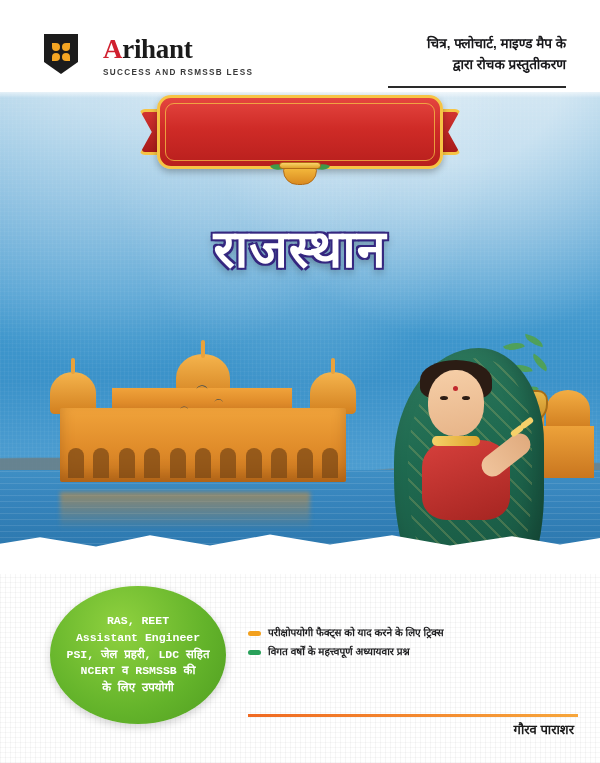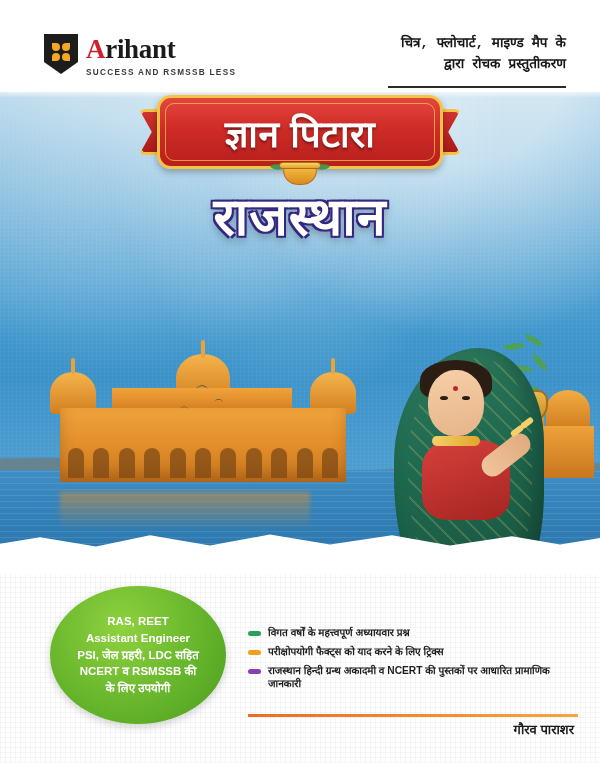--- a/index.html
+++ b/index.html
@@ -43,21 +43,21 @@
     position:absolute; left:0; top:0; width:600px; height:92px;
     background:#ffffff;
   }
   .header-band::after{
     content:""; position:absolute; left:0; bottom:-6px; width:100%; height:10px;
     background:linear-gradient(180deg,rgba(255,255,255,1),rgba(255,255,255,0));
   }
 
   
   .logo-wrap{
-    position:absolute; left:44px; top:34px; display:flex; align-items:flex-start; gap:8px;
+    position:absolute; left:44px; top:34px; display:flex; align-items:flex-start; gap:25px;
   }
   .logo-mark{
     width:34px; height:40px; position:relative;
     background:#1c1c1c;
     clip-path: polygon(0 0, 100% 0, 100% 70%, 50% 100%, 0 70%);
   }
   .logo-mark .petals{
     position:absolute; left:50%; top:44%; transform:translate(-50%,-50%);
     width:22px; height:22px;
   }
@@ -75,21 +75,21 @@
     font-family:"Liberation Serif", serif;
   }
   .brand-name .a-red{ color:#d0202f; }
   .brand-tag{
     margin-top:5px; font-size:8.2px; color:#3a3a3a; letter-spacing:1.3px; font-weight:bold;
   }
 
   
   .header-lines{
     position:absolute; right:34px; top:34px; text-align:right;
-    font-family:Liberation Mono, monospace;
+    font-family:Liberation Sans, sans-serif;
   }
   .header-lines div{
     font-size:13.5px; color:#17171a; font-weight:bold; line-height:1.55; white-space:nowrap;
   }
   .header-underline{
     position:absolute; right:34px; top:86px; width:178px; height:2px; background:#2a2a2a;
   }
 
   
   .ribbon{
@@ -140,20 +140,21 @@
   .leaf.l2{ right:-6px; top:2px; transform:rotate(20deg) scaleX(-1); }
 
   
   .main-title{
     position:absolute; left:0; top:190px; width:600px; text-align:center;
   }
   .title-1{
     font-size:52px; font-weight:bold; color:#ffffff; line-height:1.05;
     text-shadow: 0 0 2px #3b2d86, 2px 2px 0 #35277f, -2px 2px 0 #35277f, 2px -2px 0 #35277f, -2px -2px 0 #35277f, 0 5px 9px rgba(0,0,0,.35);
     letter-spacing:1px;
+    margin-top:32px;
   }
   .title-2{
     margin-top:4px;
     font-size:40px; font-weight:bold; color:#ffffff; line-height:1.1;
     text-shadow: 0 0 2px #3b2d86, 2px 2px 0 #35277f, -2px 2px 0 #35277f, 2px -2px 0 #35277f, -2px -2px 0 #35277f, 0 5px 9px rgba(0,0,0,.35);
     letter-spacing:.5px;
   }
 
   
   .water{
@@ -303,20 +304,21 @@
     background-image:
       repeating-linear-gradient(90deg, rgba(0,0,0,.035) 0 1px, rgba(0,0,0,0) 1px 5px),
       repeating-linear-gradient(0deg, rgba(0,0,0,.03) 0 1px, rgba(0,0,0,0) 1px 5px);
   }
   .exam-badge{
     position:absolute; left:50px; top:586px; width:176px; height:138px;
     background:radial-gradient(circle at 40% 30%, #8fd13f 0%, #63b32a 60%, #4e9c20 100%);
     border-radius:50%;
     display:flex; align-items:center; justify-content:center;
     box-shadow:0 3px 8px rgba(0,0,0,.18);
+    font-family:Liberation Mono, monospace;
   }
   .exam-badge .lines{
     text-align:center; color:#ffffff; font-size:11.5px; font-weight:bold; line-height:1.45;
     padding:0 10px;
   }
   .features{
     position:absolute; left:248px; top:626px; width:330px;
   }
   .feature{
     display:flex; align-items:flex-start; gap:7px; margin-bottom:5px;
@@ -424,21 +426,20 @@
   <div class="header-lines">
     <div>चित्र, फ्लोचार्ट, माइण्ड मैप के</div>
     <div>द्वारा रोचक प्रस्तुतीकरण</div>
   </div>
   <div class="header-underline"></div>
 
   <div class="ribbon">
     <div class="ribbon-tail left"></div>
     <div class="ribbon-tail right"></div>
     <div class="ribbon-body"></div>
-    <div class="ribbon-title">ज्ञान पिटारा</div>
     <div class="ribbon-pot">
       <div class="leaf l1"></div>
       <div class="leaf l2"></div>
       <div class="pot-body"></div>
       <div class="pot-lid"></div>
     </div>
   </div>
 
   <div class="main-title">
     <div class="title-1">राजस्थान</div>
@@ -454,29 +455,25 @@
       <div>RAS, REET</div>
       <div>Assistant Engineer</div>
       <div>PSI, जेल प्रहरी, LDC सहित</div>
       <div>NCERT व RSMSSB की</div>
       <div>के लिए उपयोगी</div>
     </div>
   </div>
 
   <div class="features">
     <div class="feature">
+      <span class="dot" style="background:#f2a01e"></span>
+      <p>परीक्षोपयोगी फैक्ट्स को याद करने के लिए ट्रिक्स</p>
+    </div>
+    <div class="feature">
       <span class="dot" style="background:#29a05a"></span>
       <p>विगत वर्षों के महत्त्वपूर्ण अध्यायवार प्रश्न</p>
     </div>
-    <div class="feature">
-      <span class="dot" style="background:#f2a01e"></span>
-      <p>परीक्षोपयोगी फैक्ट्स को याद करने के लिए ट्रिक्स</p>
-    </div>
-    <div class="feature">
-      <span class="dot" style="background:#8a3fb5"></span>
-      <p>राजस्थान हिन्दी ग्रन्थ अकादमी व NCERT की पुस्तकों पर आधारित प्रामाणिक जानकारी</p>
-    </div>
   </div>
 
   <div class="rule"></div>
   <div class="author">गौरव पाराशर</div>
 
 </div>
 
 </body></html>

